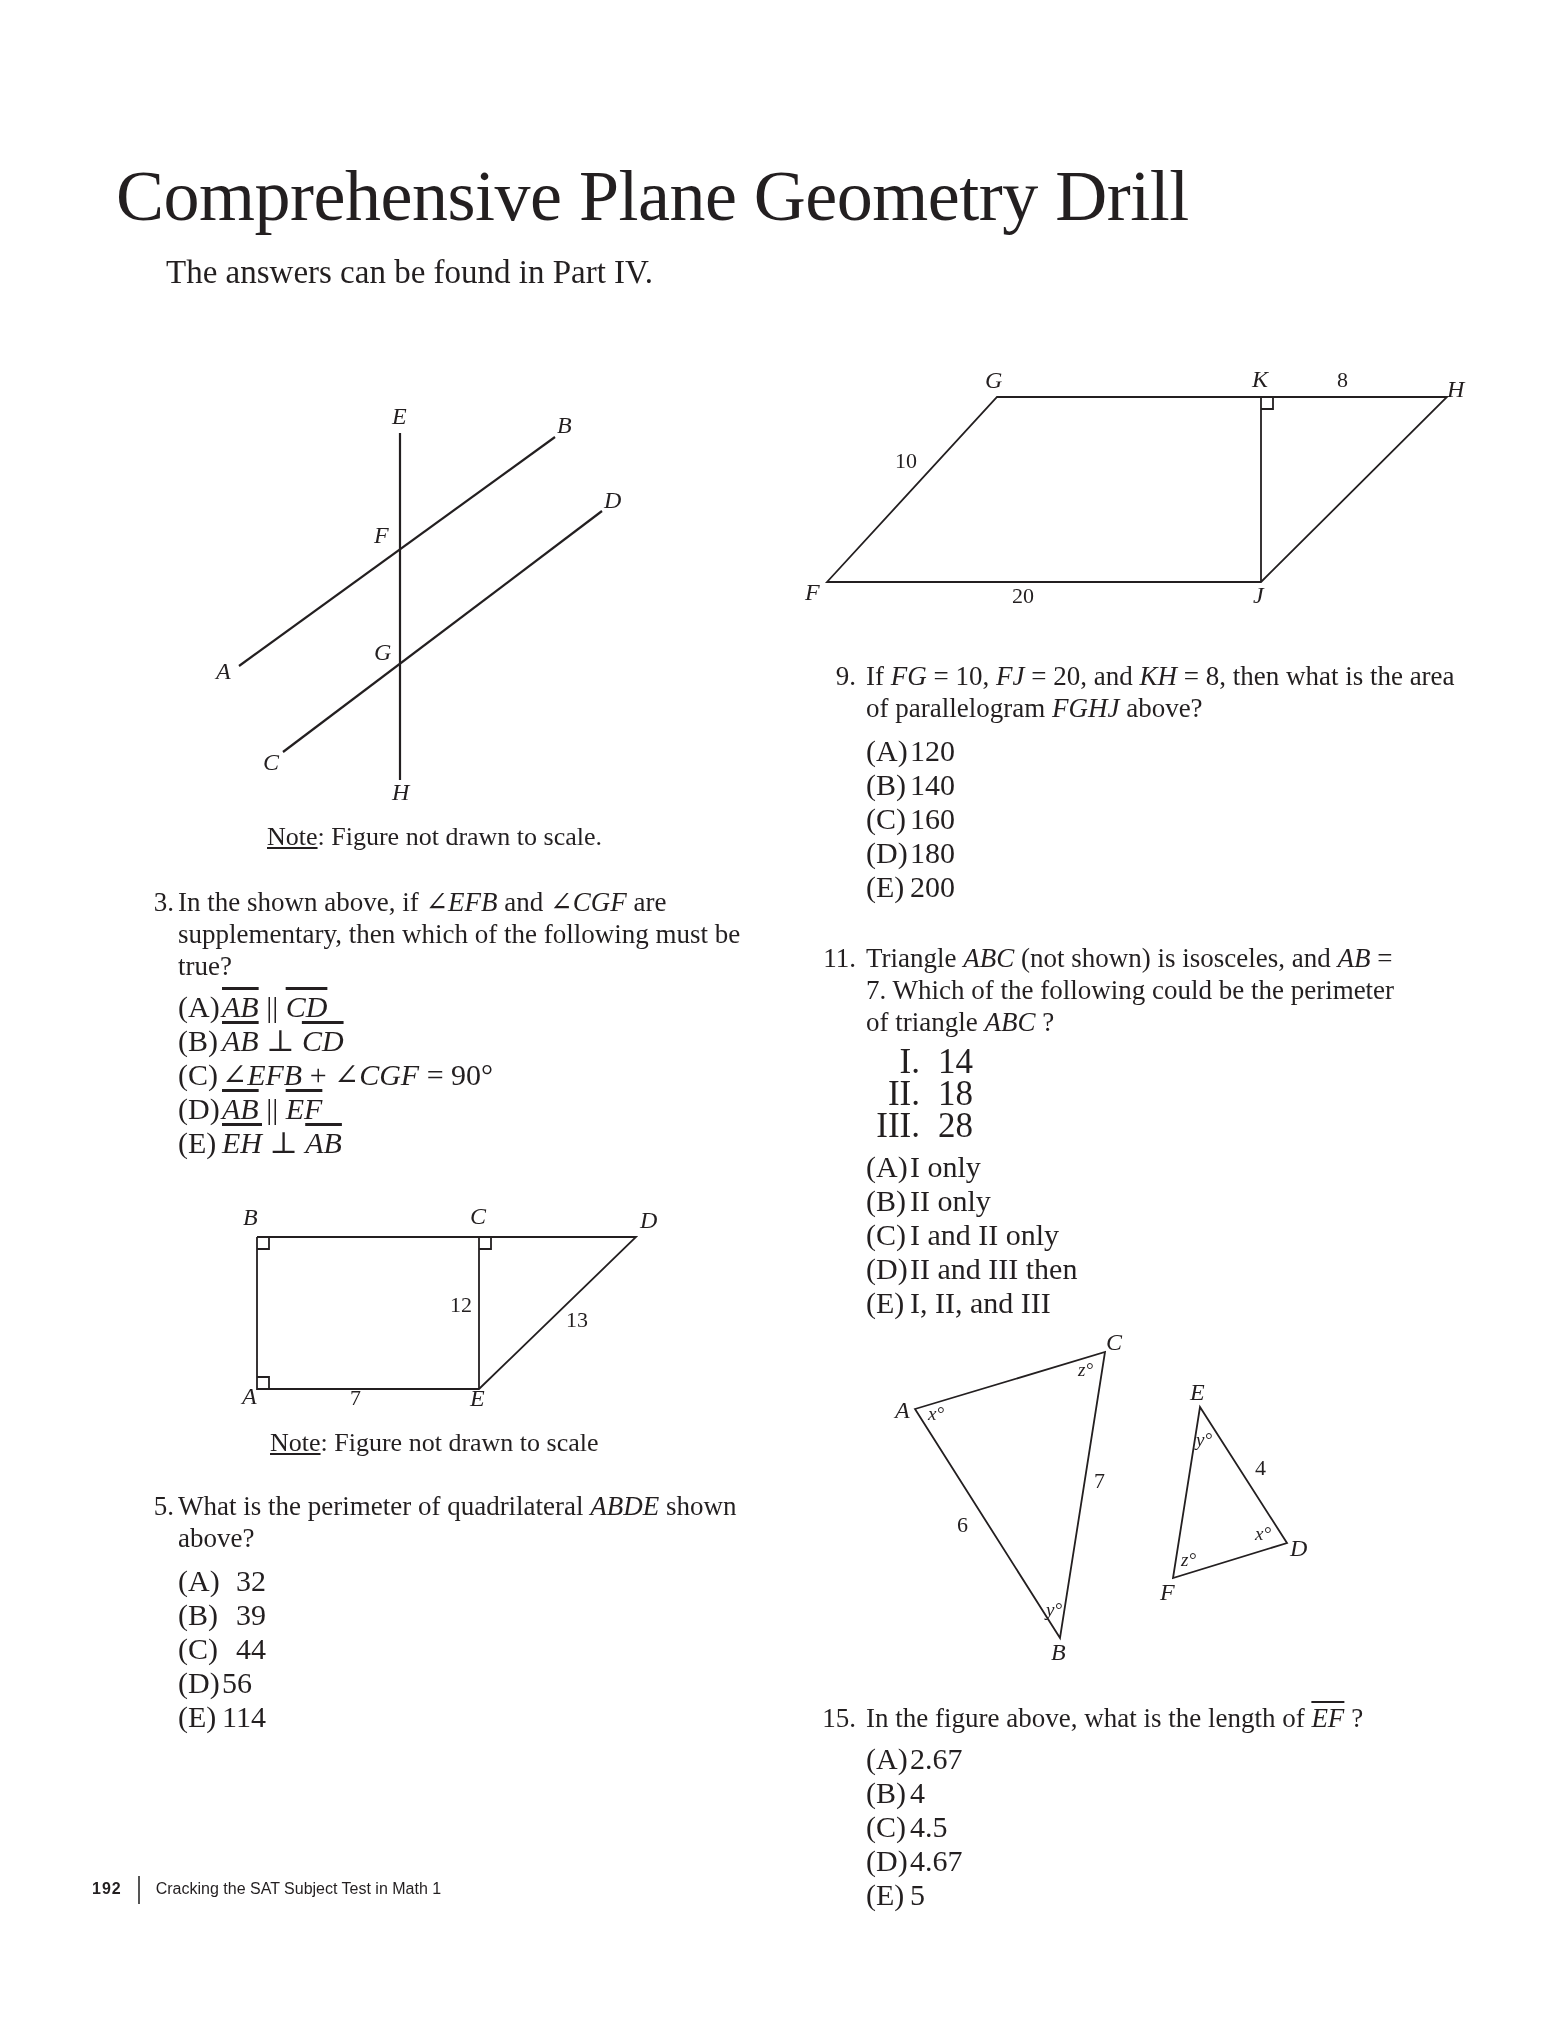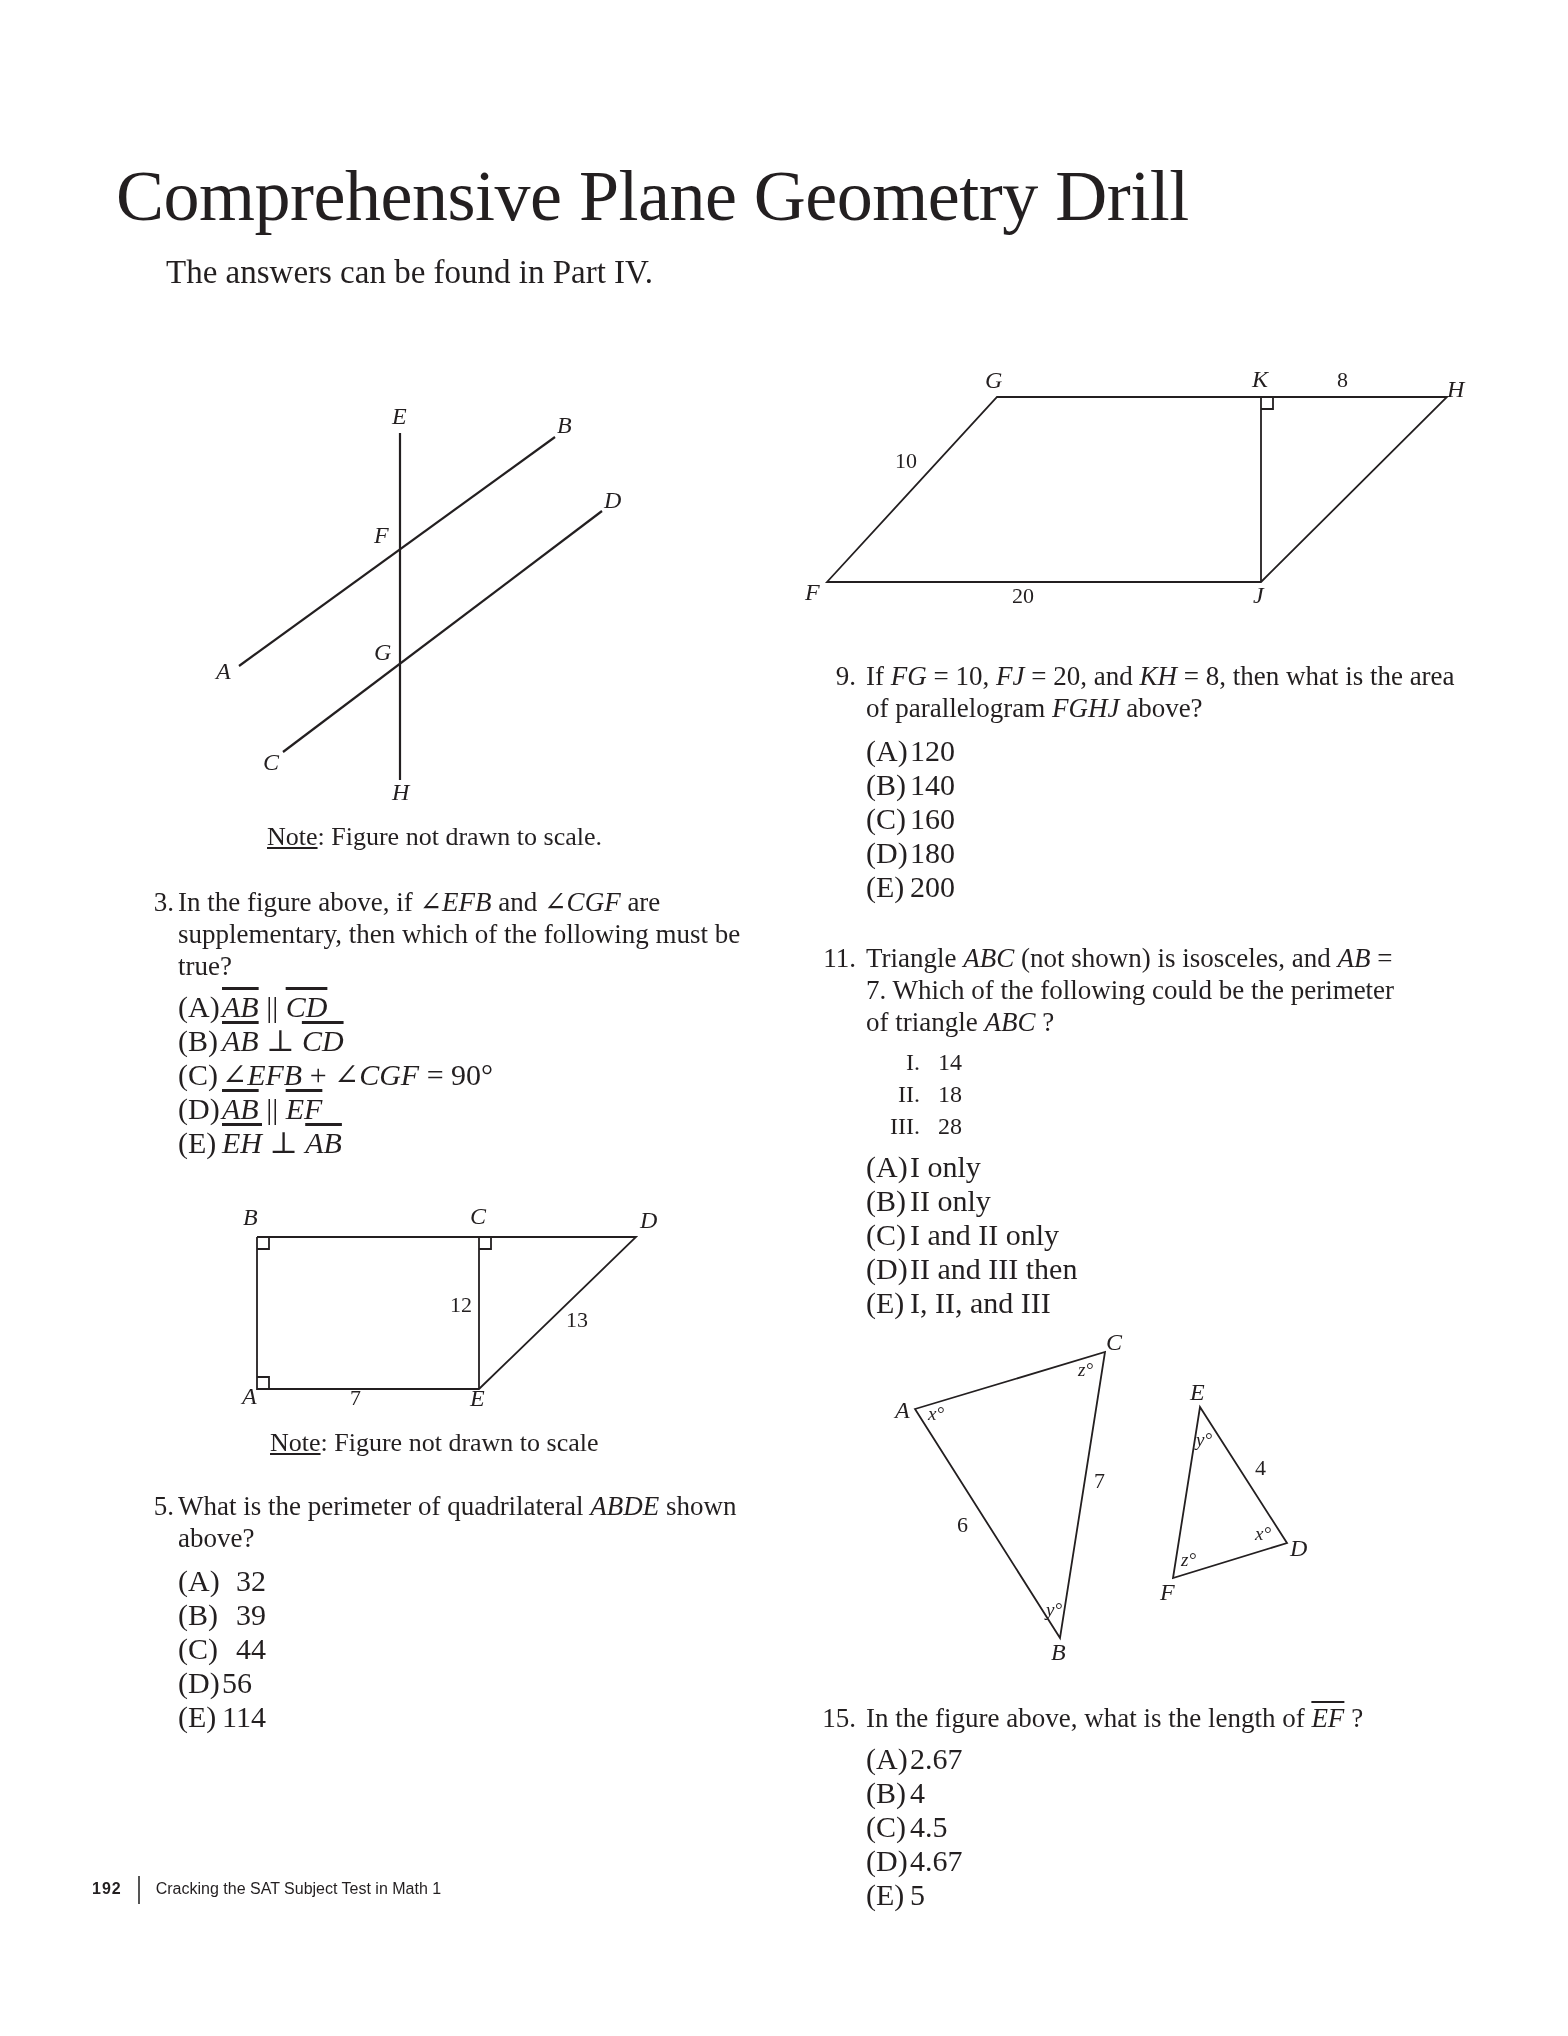--- a/index.html
+++ b/index.html
@@ -14,21 +14,21 @@
   .opts { position:absolute; font-size:30px; line-height:34px; }
   .opt { white-space:nowrap; }
   .opt .letter { display:inline-block; width:44px; }
   i { font-style:italic; }
   .ov { text-decoration:overline; }
   .note { font-size:26px; }
   .note u { text-decoration:underline;text-align:center; }
   svg text { font-family:"Liberation Serif", serif; fill:#231f20; }
   svg .lab { font-style:italic; font-size:24px; }
   svg .num { font-size:22px; }
-  .roman { position:absolute; font-size:24px; line-height:32px; }
+  .roman { position:absolute; font-size:35px; line-height:32px; }
   .roman .rn { display:inline-block; width:54px; text-align:right; margin-right:18px; }
   .footer { left:92px; top:1876px; font-family:"Liberation Sans", sans-serif; font-size:16px; white-space:nowrap; }
   .footer .pg { font-weight:bold; letter-spacing:1px; }
   .footer .sep { display:inline-block; width:2px; height:28px; background:#555; vertical-align:middle; margin:0 16px; }
   .footer .book { font-stretch:condensed; }
 </style>
 </head>
 <body>
 
 <div class="abs title">Comprehensive Plane Geometry Drill</div>
@@ -49,21 +49,21 @@
   <text class="lab" x="263" y="770">C</text>
   <text class="lab" x="392" y="800">H</text>
 </svg>
 <div class="abs note" style="left:267px;top:822px;">
   <u>Note</u><span>: Figure not drawn to scale.</span>
 </div>
 
 <div class="q">
   <div class="qnum" style="left:130px;top:886px;width:44px;">3.</div>
   <div class="qtext" style="left:178px;top:886px;width:580px;">
-    <span>In the figure above, if </span><i>∠EFB</i><span> and </span><i>∠CGF</i><span> are supplementary, then which of the following must be true?</span>
+    <span>In the shown above, if </span><i>∠EFB</i><span> and </span><i>∠CGF</i><span> are supplementary, then which of the following must be true?</span>
   </div>
 </div>
 <div class="opts" style="left:178px;top:990px;">
   <div class="opt"><span class="letter">(A)</span><i class="ov">AB</i><span> || </span><i class="ov">CD</i></div>
   <div class="opt"><span class="letter">(B)</span><i class="ov">AB</i><span> ⊥ </span><i class="ov">CD</i></div>
   <div class="opt"><span class="letter">(C)</span><i>∠EFB</i><span> + </span><i>∠CGF</i><span> = 90°</span></div>
   <div class="opt"><span class="letter">(D)</span><i class="ov">AB</i><span> || </span><i class="ov">EF</i></div>
   <div class="opt"><span class="letter">(E)</span><i class="ov">EH</i><span> ⊥ </span><i class="ov">AB</i></div>
 </div>
 

